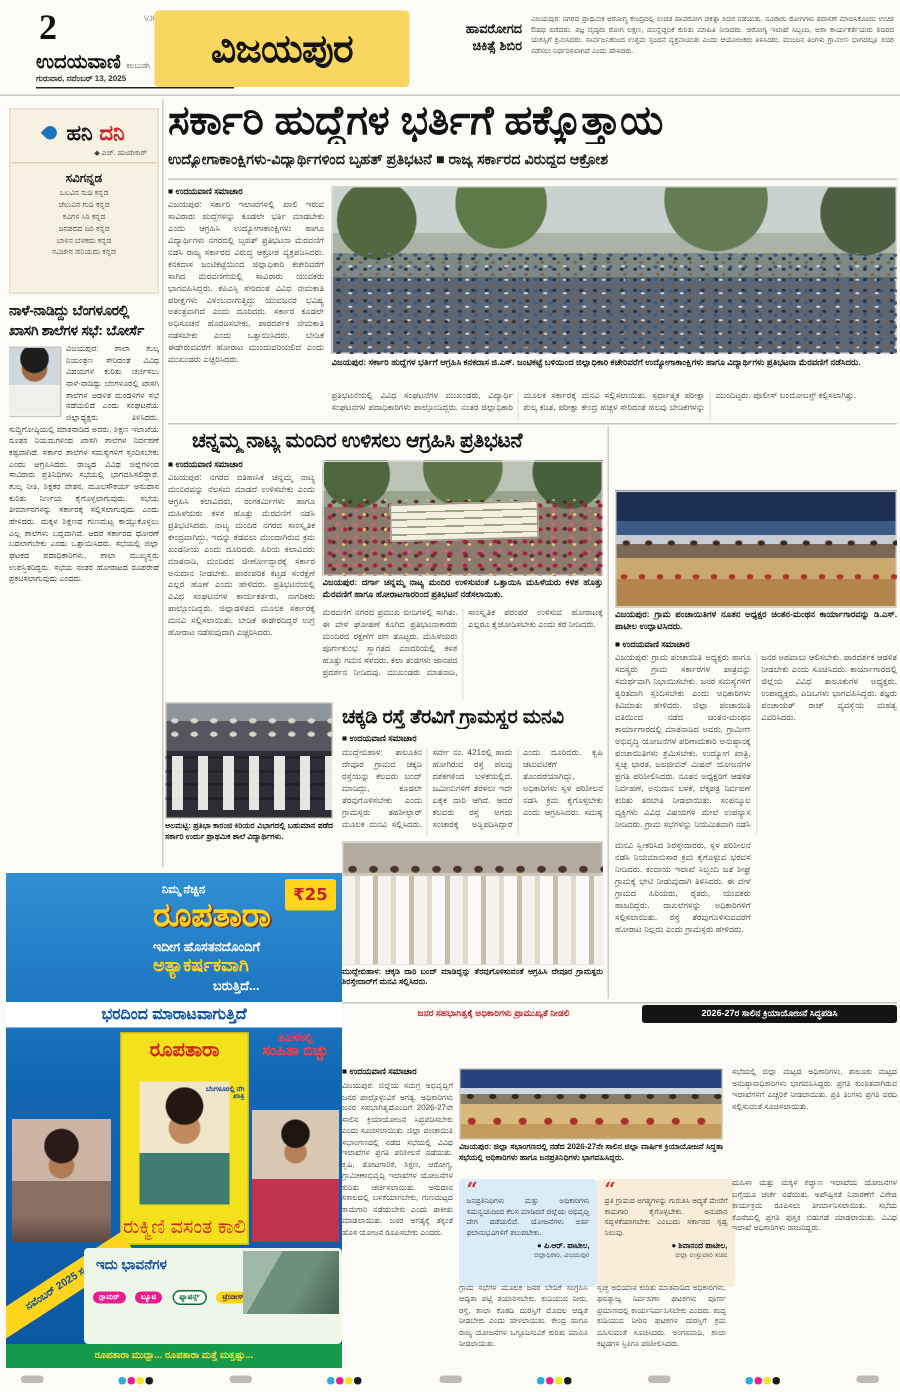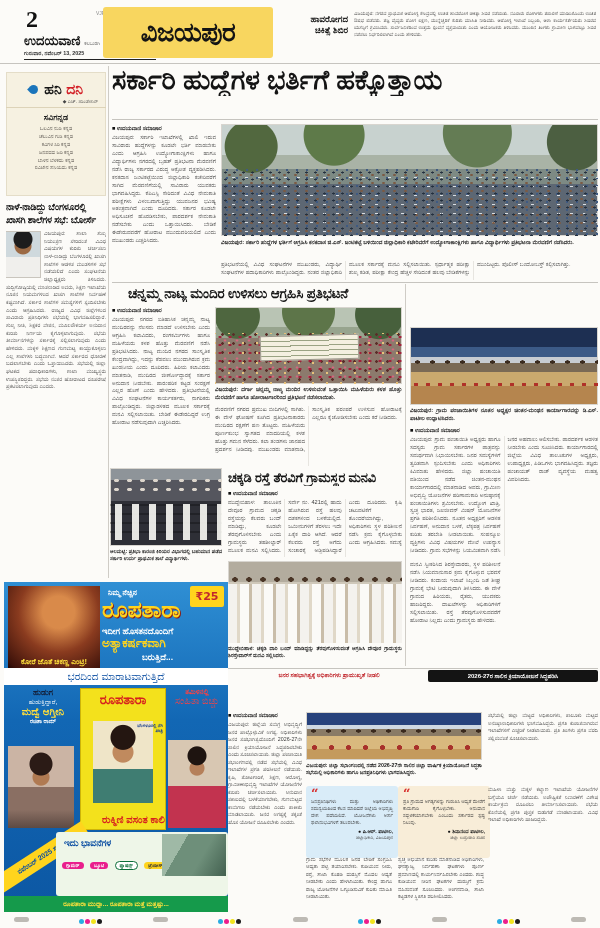--- a/index.html
+++ b/index.html
@@ -69,21 +69,21 @@
   .motifs{position:absolute;left:0;right:0;bottom:0;height:42%;
     background-image:radial-gradient(#a8312b 2.4px,transparent 2.9px);background-size:17px 15px;}
   
   #ad{position:absolute;left:4px;top:582px;width:224px;height:330px;
       background:linear-gradient(180deg,#2f8fd4 0,#1267b4 42%,#0c57a3 100%);overflow:hidden;}
   .poster{position:absolute;left:4px;top:4px;width:92px;height:82px;
       background:radial-gradient(circle at 55% 32%,#d98a4a 0 16px,#8a3b1f 40px,#3d120a 70px,#200604 100%);}
   .poster-cap{position:absolute;left:0;right:0;bottom:2px;color:#ffe23c;font-weight:800;
       font-size:7.5px;line-height:1.2;text-align:center;}
   .band{position:absolute;left:0;top:86px;width:224px;height:17px;background:#fff;color:#0b4ea2;
-      font-weight:400;font-size:10.5px;text-align:center;line-height:17px;}
+      font-weight:700;font-size:10.5px;text-align:center;line-height:17px;}
   .price{position:absolute;right:4px;top:4px;width:34px;height:21px;background:#ffd41d;color:#c1272d;
       font-weight:800;font-size:11px;text-align:center;line-height:21px;border-radius:2px;}
   .cover{position:absolute;left:76px;top:106px;width:84px;height:140px;background:#f3e11c;
       border:1px solid #cdb409;overflow:hidden;}
   .ad-face{position:absolute;left:12px;top:32px;width:60px;height:82px;
       background:radial-gradient(circle at 50% 20%,#241611 0 12px,transparent 13px),
       radial-gradient(circle at 50% 38%,#c08a5e 0 10px,transparent 11px),
       linear-gradient(180deg,#efe5c8 0 58%,#3f7d72 58% 100%);}
   .ad-woman1{position:absolute;left:4px;top:164px;width:66px;height:82px;
       background:radial-gradient(circle at 50% 22%,#2b1b16 0 11px,transparent 12px),
@@ -157,20 +157,21 @@
       <div class="poemline">ಸವಿಜೇನ ಹನಿಯದು ಕನ್ನಡ</div>
     </div>
   </div>
   <div class="abs hl" style="left:6px;top:201px;width:100px;font-size:9.3px;line-height:1.35;white-space:normal;">ನಾಳೆ-ನಾಡಿದ್ದು ಬೆಂಗಳೂರಲ್ಲಿ ಖಾಸಗಿ ಶಾಲೆಗಳ ಸಭೆ: ಬೋರ್ಸೆ</div>
   <div class="abs txt" style="left:6px;top:230px;width:100px;height:348px;font-size:5.4px;">
     <span class="ph-portrait"></span>
     <span>ವಿಜಯಪುರ: ಶಾಲಾ ಶುಲ್ಕ ನಿಯಂತ್ರಣ ಸೇರಿದಂತೆ ವಿವಿಧ ವಿಷಯಗಳ ಕುರಿತು ಚರ್ಚಿಸಲು ನಾಳೆ-ನಾಡಿದ್ದು ಬೆಂಗಳೂರಲ್ಲಿ ಖಾಸಗಿ ಶಾಲೆಗಳ ಆಡಳಿತ ಮಂಡಳಿಗಳ ಸಭೆ ನಡೆಯಲಿದೆ ಎಂದು ಸಂಘಟನೆಯ ಜಿಲ್ಲಾಧ್ಯಕ್ಷರು ತಿಳಿಸಿದರು. ಸುದ್ದಿಗೋಷ್ಠಿಯಲ್ಲಿ ಮಾತನಾಡಿದ ಅವರು, ಶಿಕ್ಷಣ ಇಲಾಖೆಯ ನೂತನ ನಿಯಮಗಳಿಂದ ಖಾಸಗಿ ಶಾಲೆಗಳ ನಿರ್ವಹಣೆ ಕಷ್ಟವಾಗಿದೆ. ಸರ್ಕಾರ ಶಾಲೆಗಳ ಸಮಸ್ಯೆಗಳಿಗೆ ಸ್ಪಂದಿಸಬೇಕು ಎಂದು ಆಗ್ರಹಿಸಿದರು. ರಾಜ್ಯದ ವಿವಿಧ ಜಿಲ್ಲೆಗಳಿಂದ ಸಾವಿರಾರು ಪ್ರತಿನಿಧಿಗಳು ಸಭೆಯಲ್ಲಿ ಭಾಗವಹಿಸಲಿದ್ದಾರೆ. ಶುಲ್ಕ ನೀತಿ, ಶಿಕ್ಷಕರ ವೇತನ, ಮೂಲಸೌಕರ್ಯ ಅನುದಾನ ಕುರಿತು ನಿರ್ಣಯ ಕೈಗೊಳ್ಳಲಾಗುವುದು. ಸಭೆಯ ತೀರ್ಮಾನಗಳನ್ನು ಸರ್ಕಾರಕ್ಕೆ ಸಲ್ಲಿಸಲಾಗುವುದು ಎಂದು ಹೇಳಿದರು. ಮಕ್ಕಳ ಶಿಕ್ಷಣದ ಗುಣಮಟ್ಟ ಕಾಯ್ದುಕೊಳ್ಳಲು ಎಲ್ಲ ಶಾಲೆಗಳು ಬದ್ಧವಾಗಿವೆ. ಆದರೆ ಸರ್ಕಾರದ ಧೋರಣೆ ಬದಲಾಗಬೇಕು ಎಂದು ಒತ್ತಾಯಿಸಿದರು. ಸಭೆಯಲ್ಲಿ ಜಿಲ್ಲಾ ಘಟಕದ ಪದಾಧಿಕಾರಿಗಳು, ಶಾಲಾ ಮುಖ್ಯಸ್ಥರು ಉಪಸ್ಥಿತರಿದ್ದರು. ಸಭೆಯ ನಂತರ ಹೋರಾಟದ ರೂಪರೇಷೆ ಪ್ರಕಟಿಸಲಾಗುವುದು ಎಂದರು.</span>
   </div>
 
   <div class="abs hl" style="left:112px;top:65px;width:486px;font-size:27px;line-height:1.15;">ಸರ್ಕಾರಿ ಹುದ್ದೆಗಳ ಭರ್ತಿಗೆ ಹಕ್ಕೊತ್ತಾಯ</div>
+  <div class="abs" style="left:112px;top:101px;width:486px;font-size:9.6px;font-weight:700;color:#1c1c1c;white-space:nowrap;overflow:hidden;">ಉದ್ಯೋಗಾಕಾಂಕ್ಷಿಗಳು-ವಿದ್ಯಾರ್ಥಿಗಳಿಂದ ಬೃಹತ್ ಪ್ರತಿಭಟನೆ  ■  ರಾಜ್ಯ ಸರ್ಕಾರದ ವಿರುದ್ಧದ ಆಕ್ರೋಶ</div>
   <div class="abs rule" style="left:112px;top:119px;width:486px;height:1px;"></div>
   <div class="abs byl" style="left:112px;top:125px;">■ ಉದಯವಾಣಿ ಸಮಾಚಾರ</div>
   <div class="abs txt" style="left:112px;top:134px;width:104px;height:146px;">ವಿಜಯಪುರ: ಸರ್ಕಾರಿ ಇಲಾಖೆಗಳಲ್ಲಿ ಖಾಲಿ ಇರುವ ಸಾವಿರಾರು ಹುದ್ದೆಗಳನ್ನು ಕೂಡಲೇ ಭರ್ತಿ ಮಾಡಬೇಕು ಎಂದು ಆಗ್ರಹಿಸಿ ಉದ್ಯೋಗಾಕಾಂಕ್ಷಿಗಳು ಹಾಗೂ ವಿದ್ಯಾರ್ಥಿಗಳು ನಗರದಲ್ಲಿ ಬೃಹತ್ ಪ್ರತಿಭಟನಾ ಮೆರವಣಿಗೆ ನಡೆಸಿ ರಾಜ್ಯ ಸರ್ಕಾರದ ವಿರುದ್ಧ ಆಕ್ರೋಶ ವ್ಯಕ್ತಪಡಿಸಿದರು. ಕನಕದಾಸ ಜಂಟಿಕಟ್ಟೆಯಿಂದ ಜಿಲ್ಲಾಧಿಕಾರಿ ಕಚೇರಿವರೆಗೆ ಸಾಗಿದ ಮೆರವಣಿಗೆಯಲ್ಲಿ ಸಾವಿರಾರು ಯುವಕರು ಭಾಗವಹಿಸಿದ್ದರು. ಕೆಪಿಎಸ್ಸಿ ಸೇರಿದಂತೆ ವಿವಿಧ ನೇಮಕಾತಿ ಪರೀಕ್ಷೆಗಳು ವಿಳಂಬವಾಗುತ್ತಿದ್ದು ಯುವಜನರ ಭವಿಷ್ಯ ಅತಂತ್ರವಾಗಿದೆ ಎಂದು ದೂರಿದರು. ಸರ್ಕಾರ ಕೂಡಲೇ ಅಧಿಸೂಚನೆ ಹೊರಡಿಸಬೇಕು, ಪಾರದರ್ಶಕ ನೇಮಕಾತಿ ನಡೆಸಬೇಕು ಎಂದು ಒತ್ತಾಯಿಸಿದರು. ಬೇಡಿಕೆ ಈಡೇರುವವರೆಗೆ ಹೋರಾಟ ಮುಂದುವರಿಯಲಿದೆ ಎಂದು ಮುಖಂಡರು ಎಚ್ಚರಿಸಿದರು.</div>
   <div class="ph ph-crowd" style="left:221px;top:124px;width:377px;height:112px;">
     <div class="speck"></div>
   </div>
   <div class="abs cap" style="left:221px;top:239px;width:377px;height:19px;">ವಿಜಯಪುರ: ಸರ್ಕಾರಿ ಹುದ್ದೆಗಳ ಭರ್ತಿಗೆ ಆಗ್ರಹಿಸಿ ಕನಕದಾಸ ಜಿ.ಎಸ್. ಜಂಟಿಕಟ್ಟೆ ಬಳಿಯಿಂದ ಜಿಲ್ಲಾಧಿಕಾರಿ ಕಚೇರಿವರೆಗೆ ಉದ್ಯೋಗಾಕಾಂಕ್ಷಿಗಳು ಹಾಗೂ ವಿದ್ಯಾರ್ಥಿಗಳು ಪ್ರತಿಭಟನಾ ಮೆರವಣಿಗೆ ನಡೆಸಿದರು.</div>
   <div class="abs txt c3" style="left:221px;top:261px;width:377px;height:19px;">ಪ್ರತಿಭಟನೆಯಲ್ಲಿ ವಿವಿಧ ಸಂಘಟನೆಗಳ ಮುಖಂಡರು, ವಿದ್ಯಾರ್ಥಿ ಸಂಘಟನೆಗಳ ಪದಾಧಿಕಾರಿಗಳು ಪಾಲ್ಗೊಂಡಿದ್ದರು. ನಂತರ ಜಿಲ್ಲಾಧಿಕಾರಿ ಮೂಲಕ ಸರ್ಕಾರಕ್ಕೆ ಮನವಿ ಸಲ್ಲಿಸಲಾಯಿತು. ಸ್ಪರ್ಧಾತ್ಮಕ ಪರೀಕ್ಷಾ ಶುಲ್ಕ ಕಡಿತ, ಪರೀಕ್ಷಾ ಕೇಂದ್ರ ಹೆಚ್ಚಳ ಸೇರಿದಂತೆ ಹಲವು ಬೇಡಿಕೆಗಳನ್ನು ಮುಂದಿಟ್ಟರು. ಪೊಲೀಸ್ ಬಂದೋಬಸ್ತ್ ಕಲ್ಪಿಸಲಾಗಿತ್ತು.</div>
   <div class="abs rule" style="left:112px;top:282px;width:486px;height:1px;"></div>
 
@@ -231,49 +232,40 @@
     <div class="qmark">“</div>
     <div class="qtxt">ಪ್ರತಿ ಗ್ರಾಮದ ಅಗತ್ಯಗಳನ್ನು ಗುರುತಿಸಿ ಆದ್ಯತೆ ಮೇರೆಗೆ ಕಾಮಗಾರಿ ಕೈಗೊಳ್ಳಬೇಕು. ಅನುದಾನ ಸದ್ಬಳಕೆಯಾಗಬೇಕು ಎಂಬುದು ಸರ್ಕಾರದ ಸ್ಪಷ್ಟ ನಿಲುವು.</div>
     <div class="qattr">● ಶಿವಾನಂದ ಪಾಟೀಲ,</div>
     <div class="qrole">ಜಿಲ್ಲಾ ಉಸ್ತುವಾರಿ ಸಚಿವ</div>
   </div>
   <div class="abs txt" style="left:306px;top:856px;width:86px;height:64px;font-size:5.2px;">ಗ್ರಾಮ ಸಭೆಗಳ ಮೂಲಕ ಜನರ ಬೇಡಿಕೆ ಸಂಗ್ರಹಿಸಿ ಆದ್ಯತಾ ಪಟ್ಟಿ ತಯಾರಿಸಬೇಕು. ಕುಡಿಯುವ ನೀರು, ರಸ್ತೆ, ಶಾಲಾ ಕೊಠಡಿ ದುರಸ್ತಿಗೆ ಮೊದಲ ಆದ್ಯತೆ ನೀಡಬೇಕು ಎಂದು ಹೇಳಲಾಯಿತು. ಕೇಂದ್ರ ಹಾಗೂ ರಾಜ್ಯ ಯೋಜನೆಗಳ ಒಗ್ಗೂಡಿಸುವಿಕೆ ಕುರಿತು ಮಾಹಿತಿ ನೀಡಲಾಯಿತು.</div>
   <div class="abs txt" style="left:398px;top:856px;width:86px;height:64px;font-size:5.2px;">ಸ್ವಚ್ಛ ಅಭಿಯಾನ ಕುರಿತು ಮಾತನಾಡಿದ ಅಧಿಕಾರಿಗಳು, ಘನತ್ಯಾಜ್ಯ ನಿರ್ವಹಣಾ ಘಟಕಗಳು ಪೂರ್ಣ ಪ್ರಮಾಣದಲ್ಲಿ ಕಾರ್ಯನಿರ್ವಹಿಸಬೇಕು ಎಂದರು. ಶುದ್ಧ ಕುಡಿಯುವ ನೀರಿನ ಘಟಕಗಳ ದುರಸ್ತಿಗೆ ಕ್ರಮ ವಹಿಸುವಂತೆ ಸೂಚಿಸಿದರು. ಅಂಗನವಾಡಿ, ಶಾಲಾ ಕಟ್ಟಡಗಳ ಸ್ಥಿತಿಗತಿ ಪರಿಶೀಲಿಸಿದರು.</div>
   <div class="abs txt" style="left:488px;top:786px;width:110px;height:134px;font-size:5.3px;">ಮಹಿಳಾ ಮತ್ತು ಮಕ್ಕಳ ಕಲ್ಯಾಣ ಇಲಾಖೆಯ ಯೋಜನೆಗಳ ಬಗ್ಗೆಯೂ ಚರ್ಚೆ ನಡೆಯಿತು. ಅಪೌಷ್ಟಿಕತೆ ನಿವಾರಣೆಗೆ ವಿಶೇಷ ಕಾರ್ಯಕ್ರಮ ರೂಪಿಸಲು ತೀರ್ಮಾನಿಸಲಾಯಿತು. ಸಭೆಯ ಕೊನೆಯಲ್ಲಿ ಪ್ರಗತಿ ಪುಸ್ತಕ ಬಿಡುಗಡೆ ಮಾಡಲಾಯಿತು. ವಿವಿಧ ಇಲಾಖೆ ಅಧಿಕಾರಿಗಳು ಹಾಜರಿದ್ದರು.</div>
 
   <div id="ad">
-    <div class="poster">
-      <div class="poster-cap">ಕೋರೆ ಜೊತೆ ಚಿಕಣ್ಣ ಎಂಟ್ರಿ!</div>
-    </div>
     <div class="price" style="font-family:'DejaVu Sans',sans-serif;">₹25</div>
     <div class="abs" style="left:104px;top:6px;font-size:7.5px;color:#fff;font-weight:600;">ನಿಮ್ಮ ನೆಚ್ಚಿನ</div>
     <div class="abs" style="left:98px;top:15px;width:126px;font-size:22px;font-weight:800;color:#ffd41d;white-space:nowrap;text-shadow:1px 1px 0 #8c1d12;">ರೂಪತಾರಾ</div>
     <div class="abs" style="left:98px;top:44px;font-size:8.5px;color:#fff;font-weight:700;white-space:nowrap;">ಇದೀಗ ಹೊಸತನದೊಂದಿಗೆ</div>
     <div class="abs" style="left:98px;top:54px;font-size:12px;color:#ffd41d;font-weight:800;white-space:nowrap;">ಅತ್ಯಾಕರ್ಷಕವಾಗಿ</div>
     <div class="abs" style="left:138px;top:70px;font-size:8.5px;color:#fff;font-weight:700;">ಬರುತ್ತಿದೆ...</div>
     <div class="band">ಭರದಿಂದ ಮಾರಾಟವಾಗುತ್ತಿದೆ</div>
 
-    <div class="abs" style="left:6px;top:106px;width:66px;text-align:center;">
-      <div style="font-size:8px;font-weight:800;color:#14203a;">ಹುಡುಗ</div>
-      <div style="font-size:6.4px;color:#fff;">ಹುಡುಕ್ತಿದ್ದಾರೆ,</div>
-      <div style="font-size:10px;font-weight:800;color:#ffdf3c;line-height:1.15;">ಮದ್ವೆ ಆಗ್ತೀನಿ</div>
-      <div style="font-size:5.8px;font-weight:700;color:#fff;">ರಚಿತಾ ರಾಮ್</div>
-    </div>
     <div class="ad-woman1"></div>
 
     <div class="cover">
       <div style="font-size:13px;font-weight:800;color:#d6221f;text-align:center;margin-top:3px;">ರೂಪತಾರಾ</div>
       <div class="ad-face"></div>
       <div class="abs" style="right:2px;top:34px;width:26px;font-size:4.6px;color:#1a3f8f;font-weight:700;text-align:right;">ಬೆಂಗಳೂರಲ್ಲಿ ನೆಗಿ ಖಾತ್ರಿ</div>
-      <div class="abs" style="left:0;right:0;bottom:3px;font-size:10px;font-weight:700;color:#d6221f;text-align:right;">ರುಕ್ಮಿಣಿ ವಸಂತ ಕಾಲಿ</div>
+      <div class="abs" style="left:0;right:0;bottom:3px;font-size:13px;font-weight:400;color:#d6221f;text-align:center;">ರುಕ್ಮಿಣಿ ವಸಂತ ಕಾಲಿ</div>
     </div>
 
     <div class="abs" style="left:164px;top:106px;width:58px;text-align:center;">
       <div style="font-size:7px;font-weight:800;color:#ff4040;">ತಮಿಳಿನಲ್ಲಿ</div>
-      <div style="font-size:9.6px;font-weight:400;color:#ff4040;line-height:1.1;">ಸಂಹಿತಾ ಬಿಚ್ಚು</div>
+      <div style="font-size:9.6px;font-weight:700;color:#ff4040;line-height:1.1;">ಸಂಹಿತಾ ಬಿಚ್ಚು</div>
     </div>
     <div class="ad-woman2"></div>
 
     <div class="ribbon">ನವೆಂಬರ್ 2025 ಸಂಚಿಕೆ</div>
     <div class="panel">
       <div class="ad-couple"></div>
       <div style="font-size:9px;font-weight:800;color:#0b4ea2;margin:6px 0 0 8px;">ಇದು ಭಾವನೆಗಳ</div>
       <div style="margin:4px 0 0 6px;">
         <span class="pill" style="background:#e91e8c;color:#fff;">ಗ್ಲಾಮರ್</span>
         <span class="pill" style="background:#e91e8c;color:#fff;">ಬ್ಯೂಟಿ</span>

